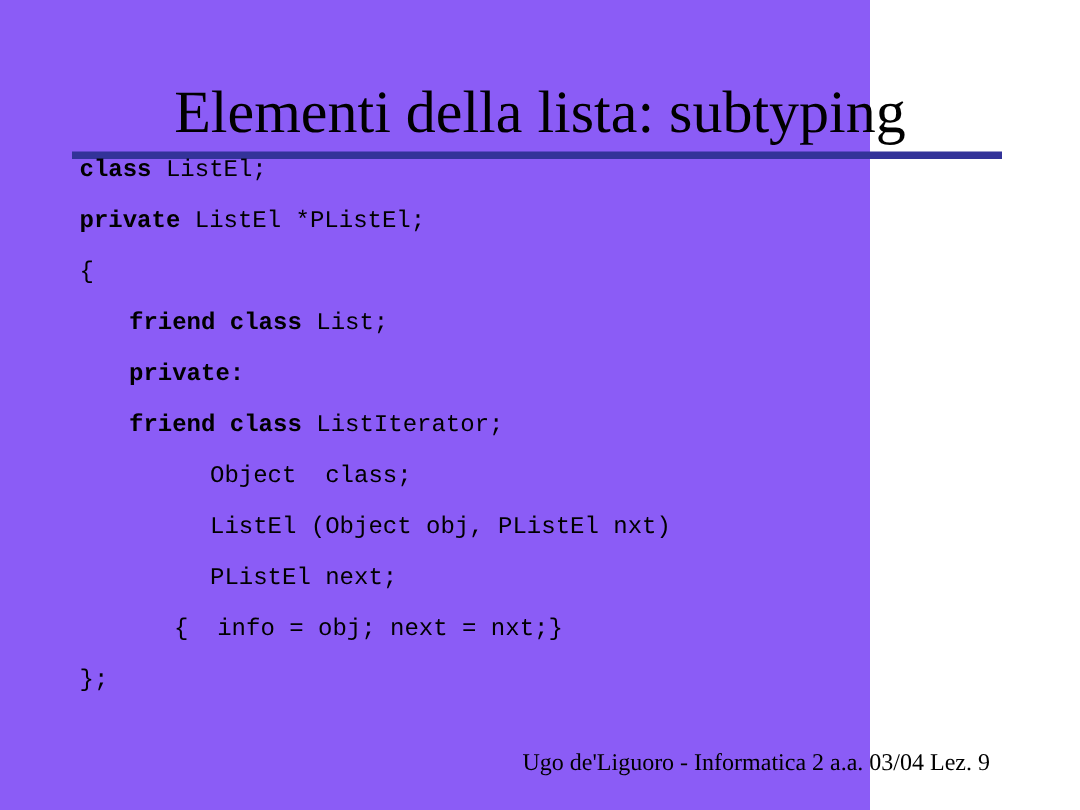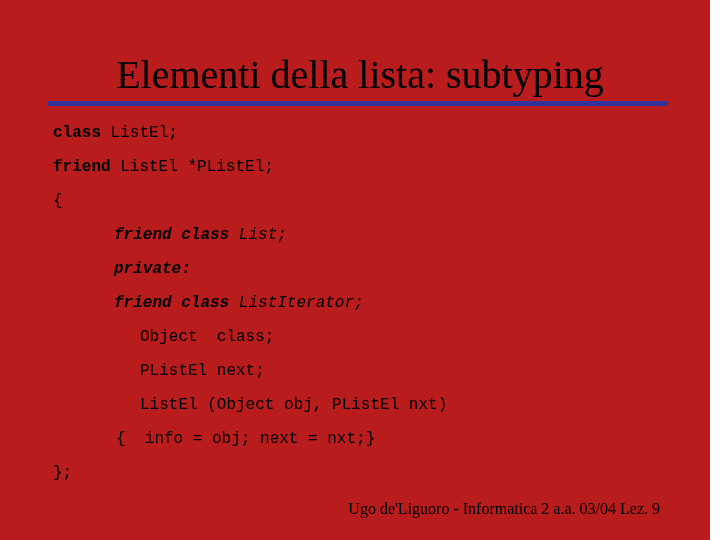--- a/index.html
+++ b/index.html
@@ -10,23 +10,23 @@
     width: 720px;
     height: 540px;
     background: #ffffff;
     font-family: "Liberation Serif", "DejaVu Serif", serif;
     overflow: hidden;
     position: relative;
   }
 
   .slide {
     position: relative;
-    width: 710px;
+    width: 580px;
     height: 540px;
-    background: #b91c1c;
+    background: #8b5cf6;
   }
 
   
   .slide-title {
     position: absolute;
     left: 0;
     top: 25px;
     width: 720px;
     text-align: center;
     font-family: "Liberation Serif", "DejaVu Serif", serif;
@@ -45,37 +45,37 @@
     top: 101px;
     width: 620px;
     height: 5px;
     background: #333399;
   }
 
   
   .code-body {
     position: absolute;
     left: 0;
-    top: 116px;
+    top: 96px;
     width: 720px;
     font-family: "Liberation Mono", "DejaVu Sans Mono", monospace;
     font-size: 16px;
     color: #000000;
   }
 
   .code-line {
     height: 34px;
     line-height: 34px;
     white-space: pre;
     font-size: 16px;
     color: #000000;
   }
 
   .ind-0 { padding-left: 53px; }
-  .ind-1 { padding-left: 114px; font-style: italic; }
+  .ind-1 { padding-left: 86px; }
   .ind-2 { padding-left: 140px; }
   .ind-3 { padding-left: 116px; }
 
   .kw {
     font-weight: bold;
   }
 
   
   .footer {
     position: absolute;
@@ -95,27 +95,27 @@
 
 <div class="slide">
 
   <h1 class="slide-title">Elementi della lista: subtyping</h1>
 
   <div class="title-rule" style="background: rgb(51, 51, 153);"></div>
 
   <div class="code-body">
 
   <div class="code-line ind-0"><span class="kw">class</span><span> ListEl;</span></div>
-      <div class="code-line ind-0"><span class="kw">friend</span><span> ListEl *PListEl;</span></div>
+      <div class="code-line ind-0"><span class="kw">private</span><span> ListEl *PListEl;</span></div>
       <div class="code-line ind-0"><span>{</span></div>
       <div class="code-line ind-1"><span class="kw">friend class</span><span> List;</span></div>
       <div class="code-line ind-1"><span class="kw">private:</span></div>
       <div class="code-line ind-1"><span class="kw">friend class</span><span> ListIterator;</span></div>
       <div class="code-line ind-2"><span>Object  class;</span></div>
+      <div class="code-line ind-2"><span>ListEl (Object obj, PListEl nxt)</span></div>
       <div class="code-line ind-2"><span>PListEl next;</span></div>
-      <div class="code-line ind-2"><span>ListEl (Object obj, PListEl nxt)</span></div>
       <div class="code-line ind-3"><span>{  info = obj; next = nxt;}</span></div>
       <div class="code-line ind-0"><span>};</span></div>
     </div>
 
   <div class="footer">Ugo de'Liguoro - Informatica 2 a.a. 03/04 Lez. 9</div>
 
 </div>
 
 </body></html>

